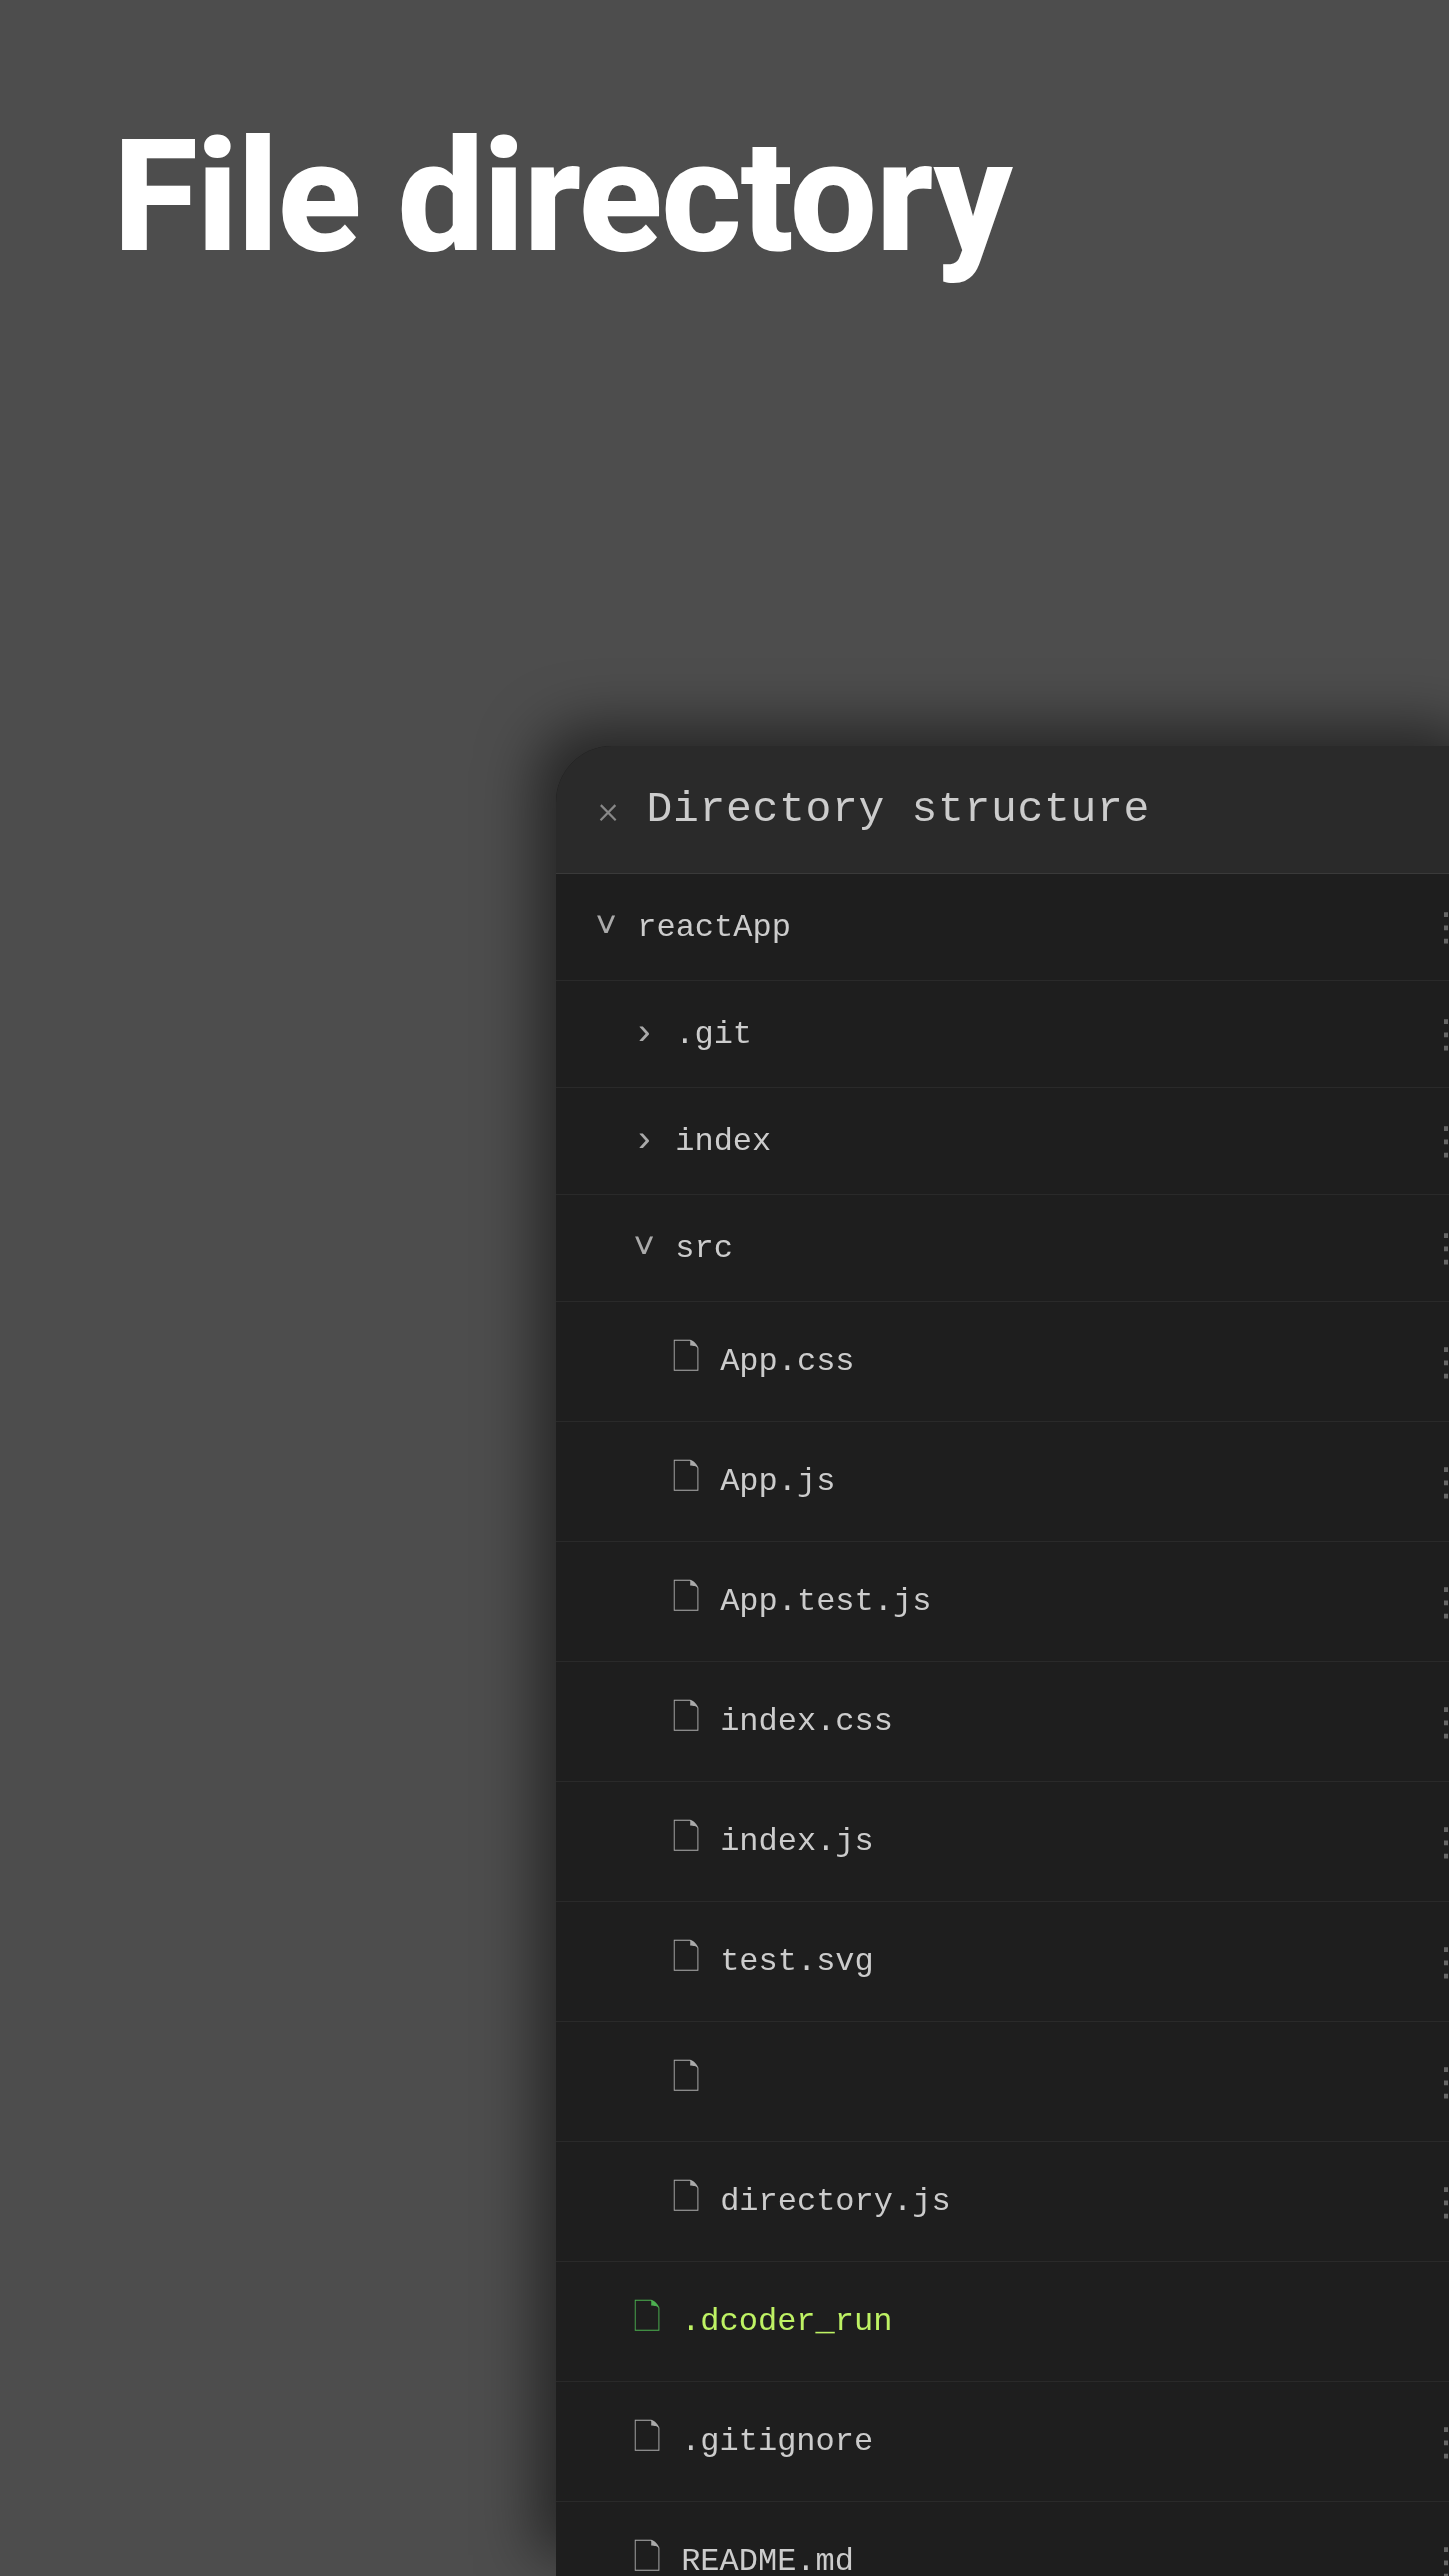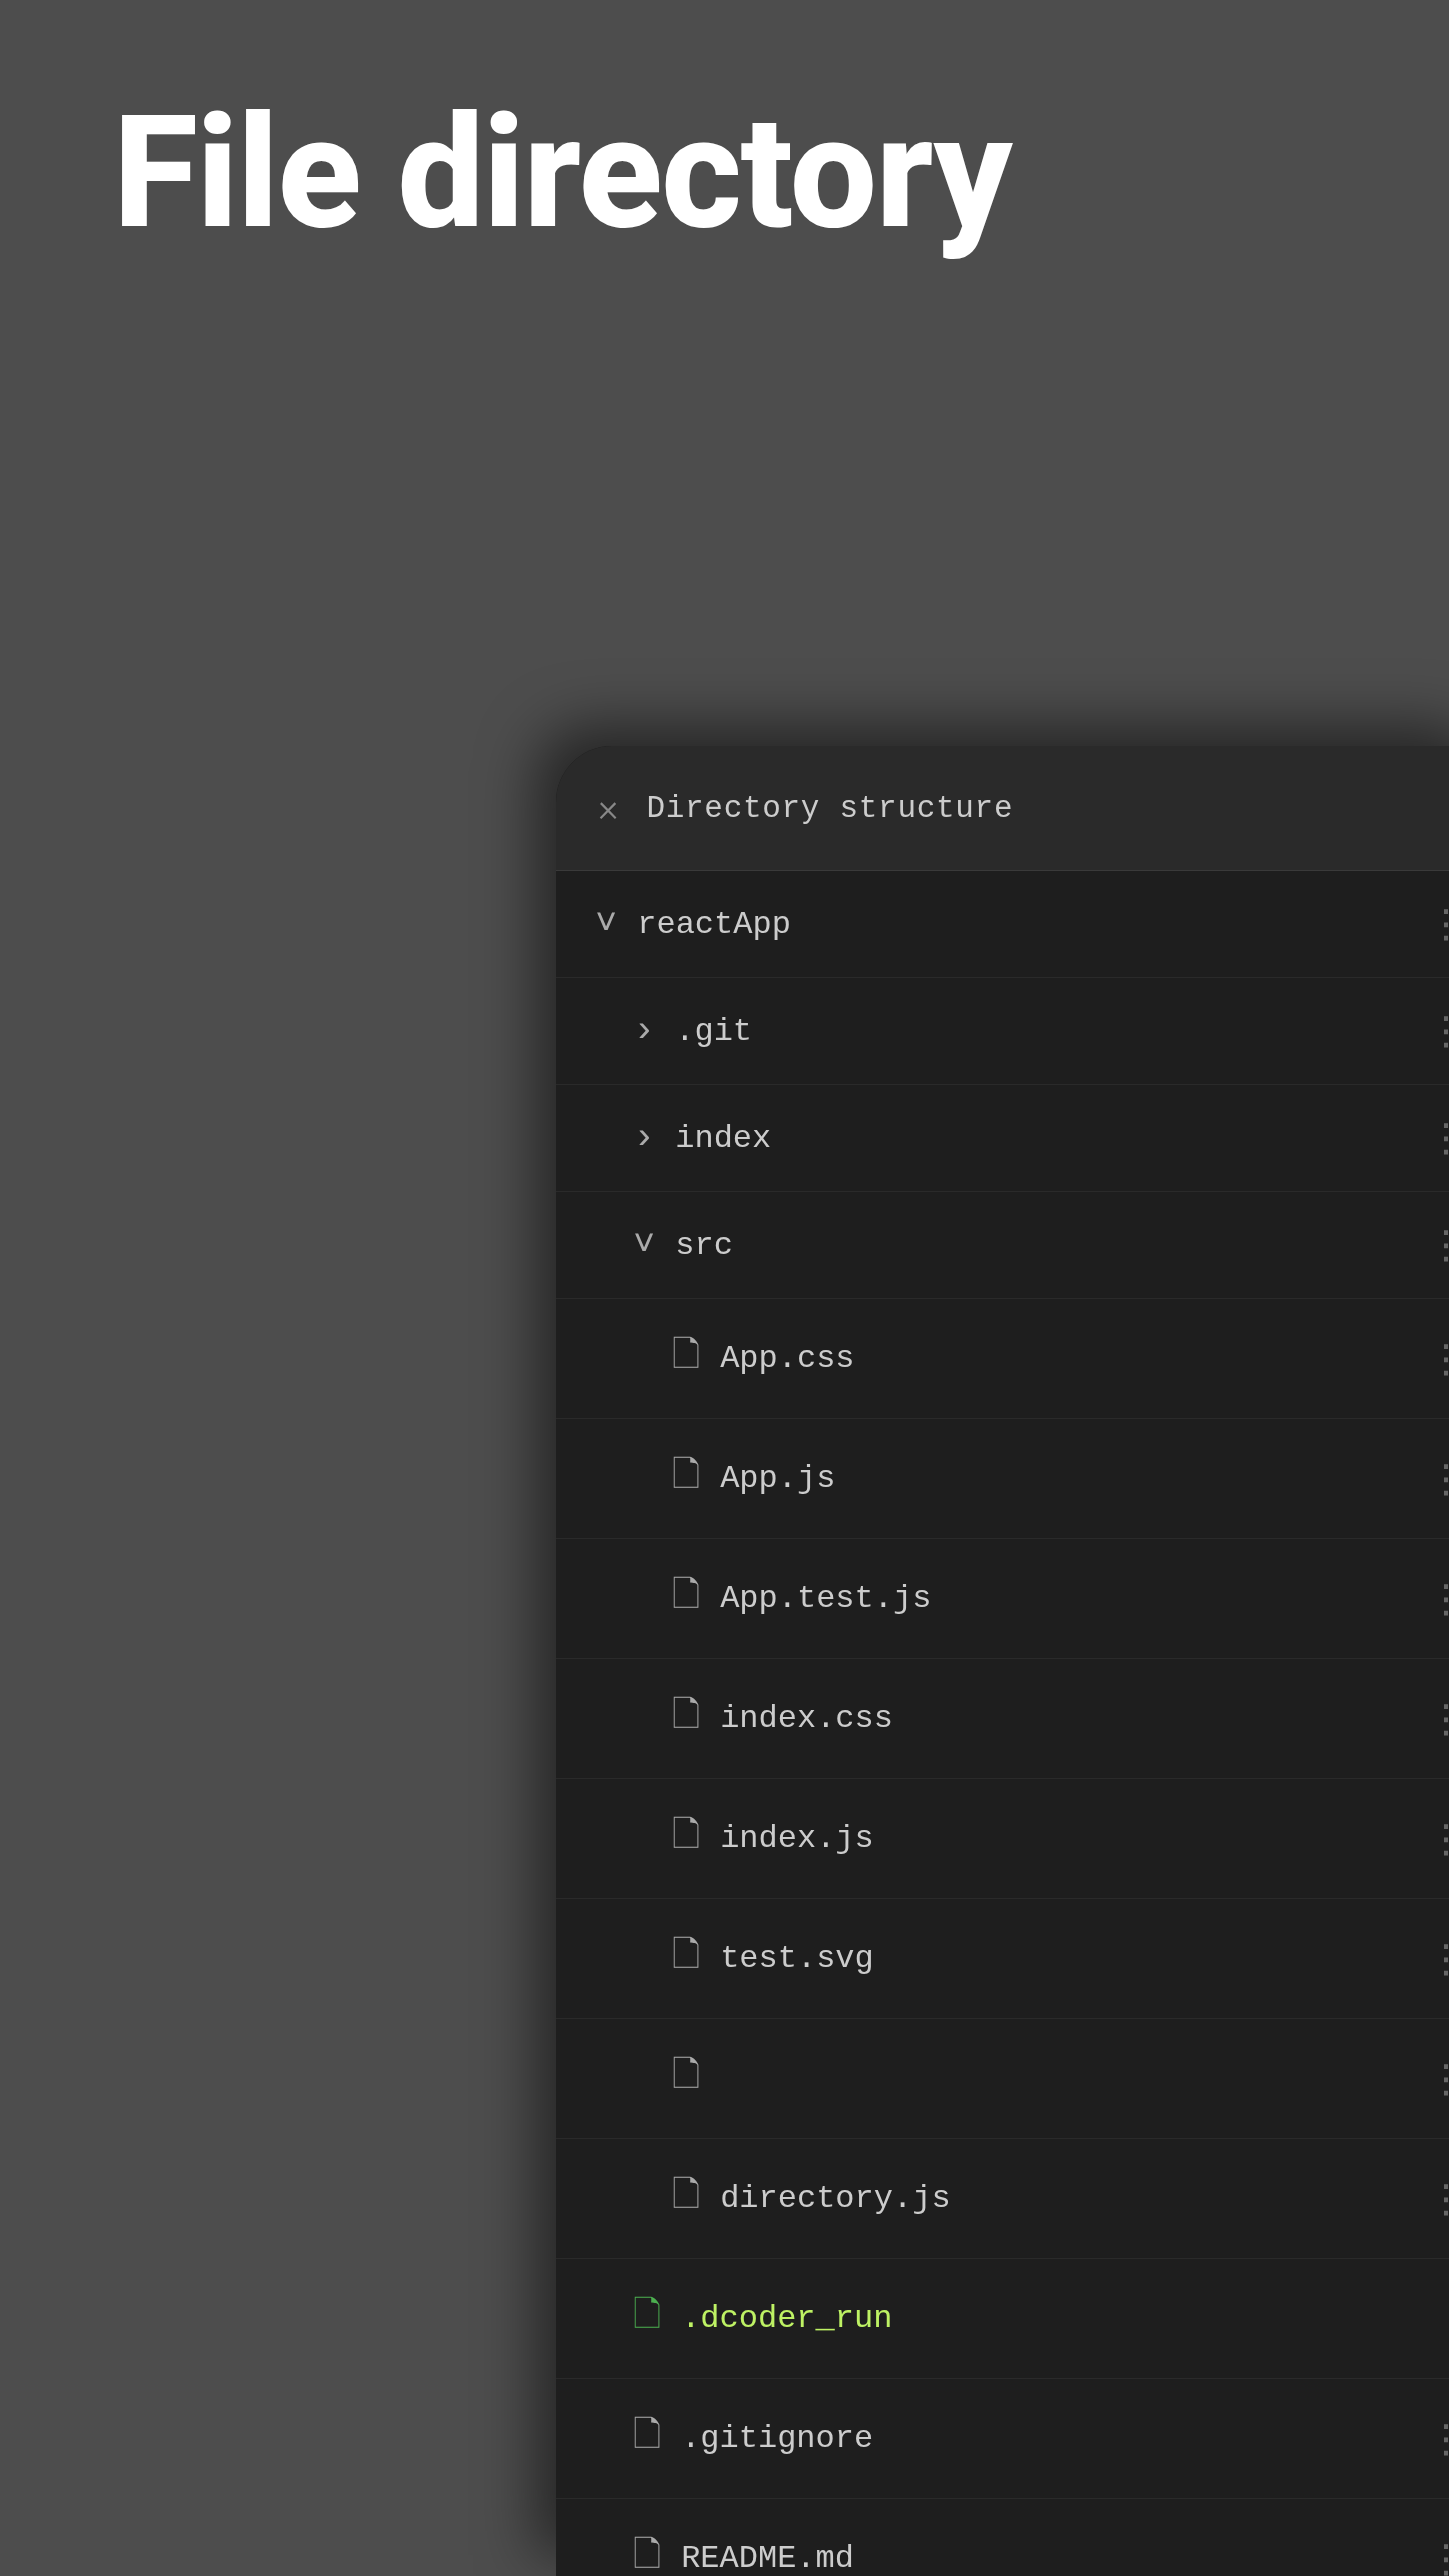--- a/index.html
+++ b/index.html
@@ -18,21 +18,21 @@
     }
 
     .page-wrapper {
       width: 100%;
       height: 100%;
       background-color: #4d4d4d;
       position: relative;
     }
 
     .hero-text-section {
-      padding: 92px 113px 0 113px;
+      padding: 116px 113px 0 113px;
     }
 
     .main-title {
       font-size: 155px;
       font-weight: 800;
       color: #ffffff;
       line-height: 1.05;
       letter-spacing: -1.4px;
       margin-bottom: 42px;
     }
@@ -73,21 +73,21 @@
     }
 
     .close-btn {
       font-size: 39px;
       color: #888888;
       cursor: pointer;
       font-weight: 300;
     }
 
     .panel-title {
-      font-size: 31px;
+      font-size: 43px;
       color: #cccccc;
       font-weight: 400;
       font-family: 'Courier New', monospace;
       letter-spacing: 0.7px;
     }
 
     .file-list {
       background: #1e1e1e;
       padding: 0;
     }

